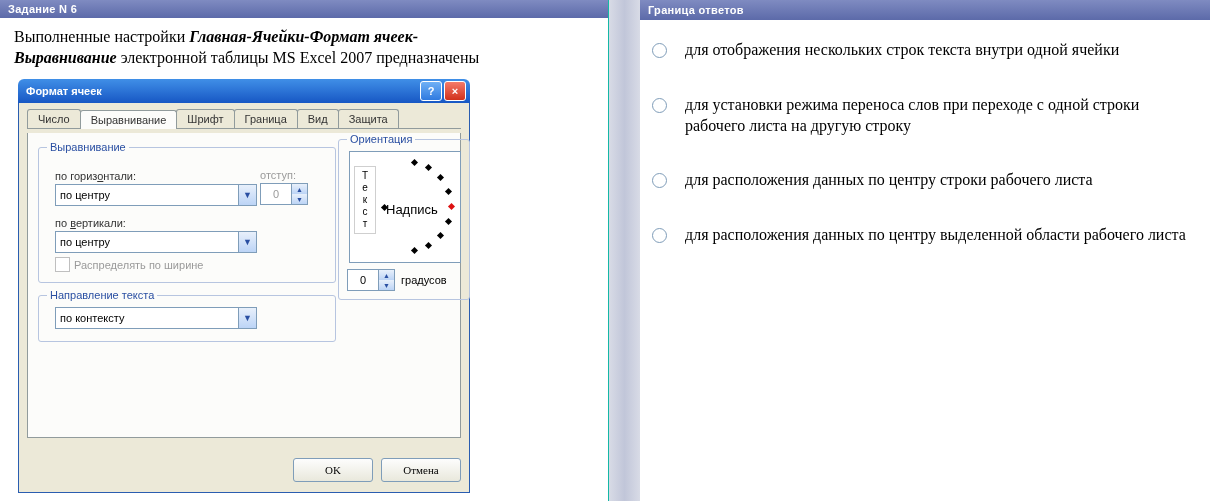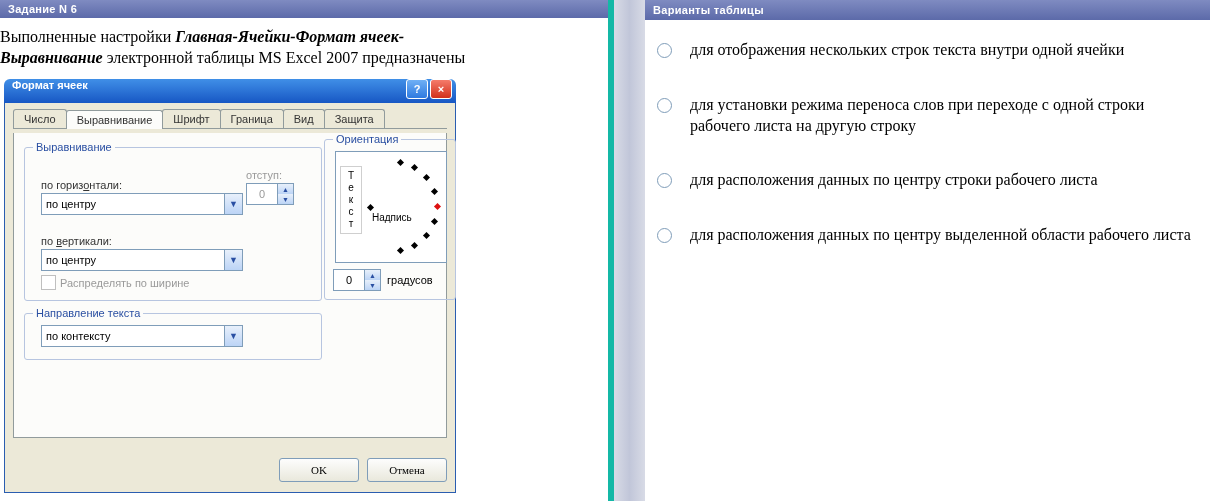--- a/index.html
+++ b/index.html
@@ -1,52 +1,52 @@
 <!DOCTYPE html>
 <html><head>
 <meta charset="utf-8">
 <style>
 body{margin:0;font-family:"Times New Roman",serif;font-size:15px;background:#fff;color:#000}
 .page{display:flex;width:1210px;height:501px}
-.left-pane{width:608px;border-right:6px solid #14b8a6;display:flex;flex-direction:column}
+.left-pane{width:608px;border-right:1px solid #14b8a6;display:flex;flex-direction:column}
 .gap-pane{width:31px;background:linear-gradient(to right,#d8dbe6,#c1c6d9,#d8dbe6)}
 .right-pane{flex:1;display:flex;flex-direction:column}
 .hdr{height:20px;background:linear-gradient(#7f8bc1,#5c6aa9);color:#fff;font-family:Tahoma,Arial,sans-serif;font-size:11px;font-weight:bold;display:flex;align-items:center;padding:0 8px;letter-spacing:.3px}
-.q-body{padding:8px 0}
+.q-body{padding:8px 14px}
 .q-text{font-size:16px;line-height:1.35}
 .q-text .bi{font-weight:bold;font-style:italic}
 .dialog{width:452px;margin:10px 0 0 4px;font-family:Tahoma,Arial,sans-serif;font-size:11px;color:#000}
-.titlebar{height:24px;background:linear-gradient(#408fe7,#1757c4);border-radius:6px 6px 0 0;display:flex;align-items:flex-start;padding:0 4px 0 8px;color:#fff;font-weight:bold}
+.titlebar{height:24px;background:linear-gradient(#408fe7,#1757c4);border-radius:6px 6px 0 0;display:flex;align-items:center;padding:0 4px 0 8px;color:#fff;font-weight:bold}
 .titlebar .ttl{flex:1}
 .tb-btn{width:20px;height:18px;margin-left:2px;border:1px solid #fff;border-radius:3px;display:flex;align-items:center;justify-content:center;font-size:11px;font-weight:bold}
 .tb-help{background:linear-gradient(#6fb0f5,#2f7ae0);color:#fff}
 .tb-close{background:linear-gradient(#f57b6a,#d1301b);color:#fff}
 .dlg-body{border:1px solid #2a5db0;border-top:none;background:#ece9d8;padding:6px 8px 10px}
 .tabs{display:flex;border-bottom:1px solid #919b9c;margin-bottom:4px}
 .tab{padding:3px 10px;background:#ece9d8;border:1px solid #919b9c;border-bottom:none;margin-right:-1px;border-radius:3px 3px 0 0;color:#333}
 .tab.active{background:#fcfcfa;font-weight:normal;position:relative;top:1px}
 .tab-panel{background:#fcfcfa;border:1px solid #919b9c;border-top:none;padding:8px 10px 6px;min-height:290px;position:relative}
 fieldset.grp{border:1px solid #b7c5e0;border-radius:3px;margin:0 0 6px 0;padding:6px 8px 8px}
 fieldset.grp>legend{color:#2a4fa2;padding:0 3px;font-size:11px}
-.row-lbl{color:#333;margin:20px 0 2px 8px}
+.row-lbl{color:#333;margin:11px 0 2px 8px}
 .combo{display:flex;align-items:center;width:200px;height:20px;border:1px solid #7f9db9;background:#fff;margin:0 0 4px 8px}
 .combo span{flex:1;padding:0 4px}
 .combo .dd{width:17px;height:100%;background:linear-gradient(#e8f0fb,#bcd4f6);border-left:1px solid #7f9db9;display:flex;align-items:center;justify-content:center;color:#2a4fa2;font-size:9px}
 .spin{display:inline-flex;align-items:center;width:46px;height:20px;border:1px solid #7f9db9;background:#fff}
 .spin span{flex:1;text-align:center}
 .spin .btns{width:15px;height:100%;display:flex;flex-direction:column;border-left:1px solid #7f9db9}
 .spin .btns div{flex:1;background:linear-gradient(#e8f0fb,#bcd4f6);font-size:7px;display:flex;align-items:center;justify-content:center;color:#2a4fa2}
 .chk{display:flex;align-items:center;margin:2px 0 2px 8px}
 .chk .box{width:13px;height:13px;border:1px solid #7f9db9;background:#fff;margin-right:4px;display:flex;align-items:center;justify-content:center;font-size:10px;color:#2e8b2e;font-weight:bold}
 .chk.disabled{color:#9a9a9a}
 .chk.disabled .box{border-color:#bfbfbf}
 .highlight-oval{position:absolute;border:2px solid #c01525;border-radius:50%;width:156px;height:20px;pointer-events:none}
 .orient-box{border:1px solid #7f9db9;background:#fff;width:110px;height:110px;position:relative;margin-left:2px}
 .orient-box .vtxt{position:absolute;left:4px;top:14px;width:18px;text-align:center;line-height:1.2;border:1px solid #cfcfcf;padding:3px 1px;font-size:10px}
-.orient-box .lbl{position:absolute;left:36px;top:60px;font-size:10px}
+.orient-box .lbl{position:absolute;left:36px;top:50px;font-size:13px}
 .orient-dot{position:absolute;width:5px;height:5px;background:#000;transform:rotate(45deg)}
 .orient-dot.red{background:#d11}
 .btnbar{display:flex;justify-content:flex-end;gap:8px;margin-top:20px}
 .win-btn{min-width:78px;height:22px;border:1px solid #7f9db9;background:linear-gradient(#fdfdfd,#e9e8dc);border-radius:3px;font-family:Tahoma;font-size:11px;display:flex;align-items:center;justify-content:center}
 .indent-wrap{position:absolute;left:232px;top:36px;color:#9a9a9a}
 .orient-wrap{position:absolute;left:310px;top:0;width:122px}
 .answers{padding:20px 12px 0 12px}
 .ans-row{display:flex;align-items:flex-start;margin-bottom:34px}
 .radio{width:13px;height:13px;border:1px solid #7f9db9;border-radius:50%;background:#fff;margin:3px 18px 0 0;flex-shrink:0}
 .ans-text{font-size:16px;line-height:1.3}
@@ -153,21 +153,21 @@
             <div class="win-btn">Отмена</div>
           </div>
         </div>
       </div>
     </div>
   </div>
 
   <div class="gap-pane"></div>
 
   <div class="right-pane">
-    <div class="hdr">Варианты таблицы</div>
+    <div class="hdr">Граница ответов</div>
     <div class="answers">
       <div class="ans-row">
           <div class="radio"></div>
           <div class="ans-text">для отображения нескольких строк текста внутри одной ячейки</div>
         </div>
       <div class="ans-row">
           <div class="radio"></div>
           <div class="ans-text">для установки режима переноса слов при переходе с одной строки рабочего листа на другую строку</div>
         </div>
       <div class="ans-row">

